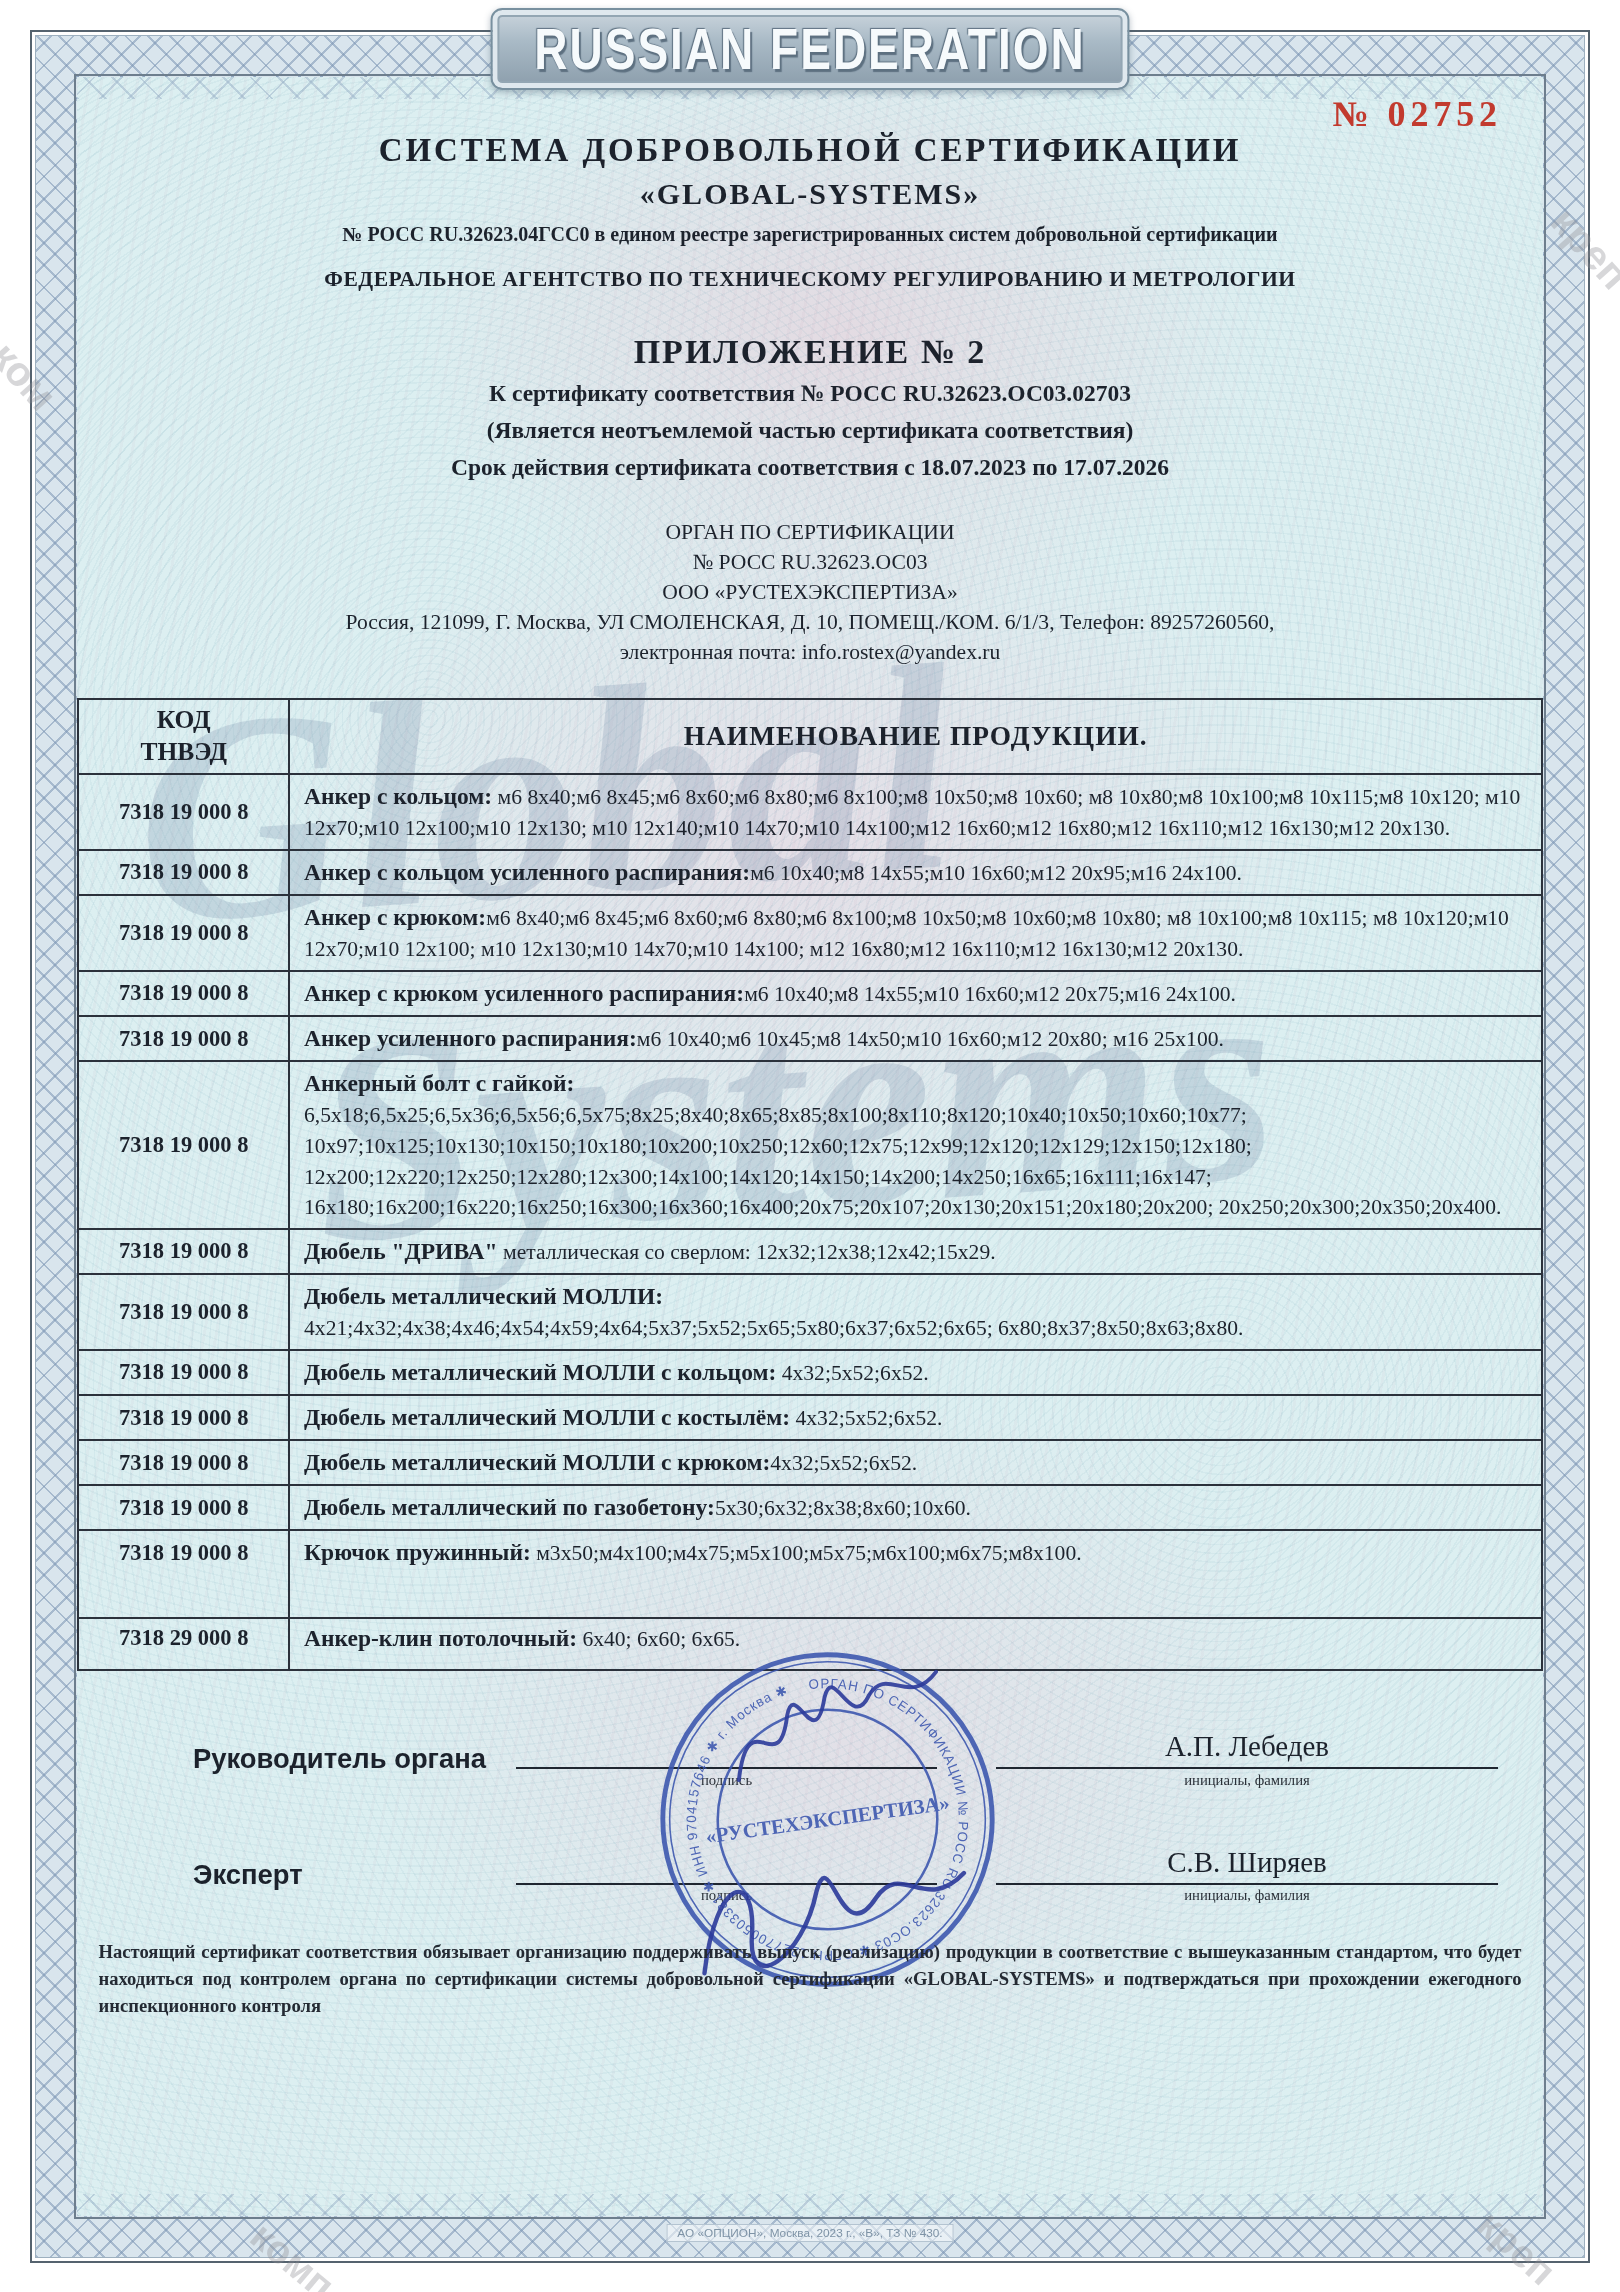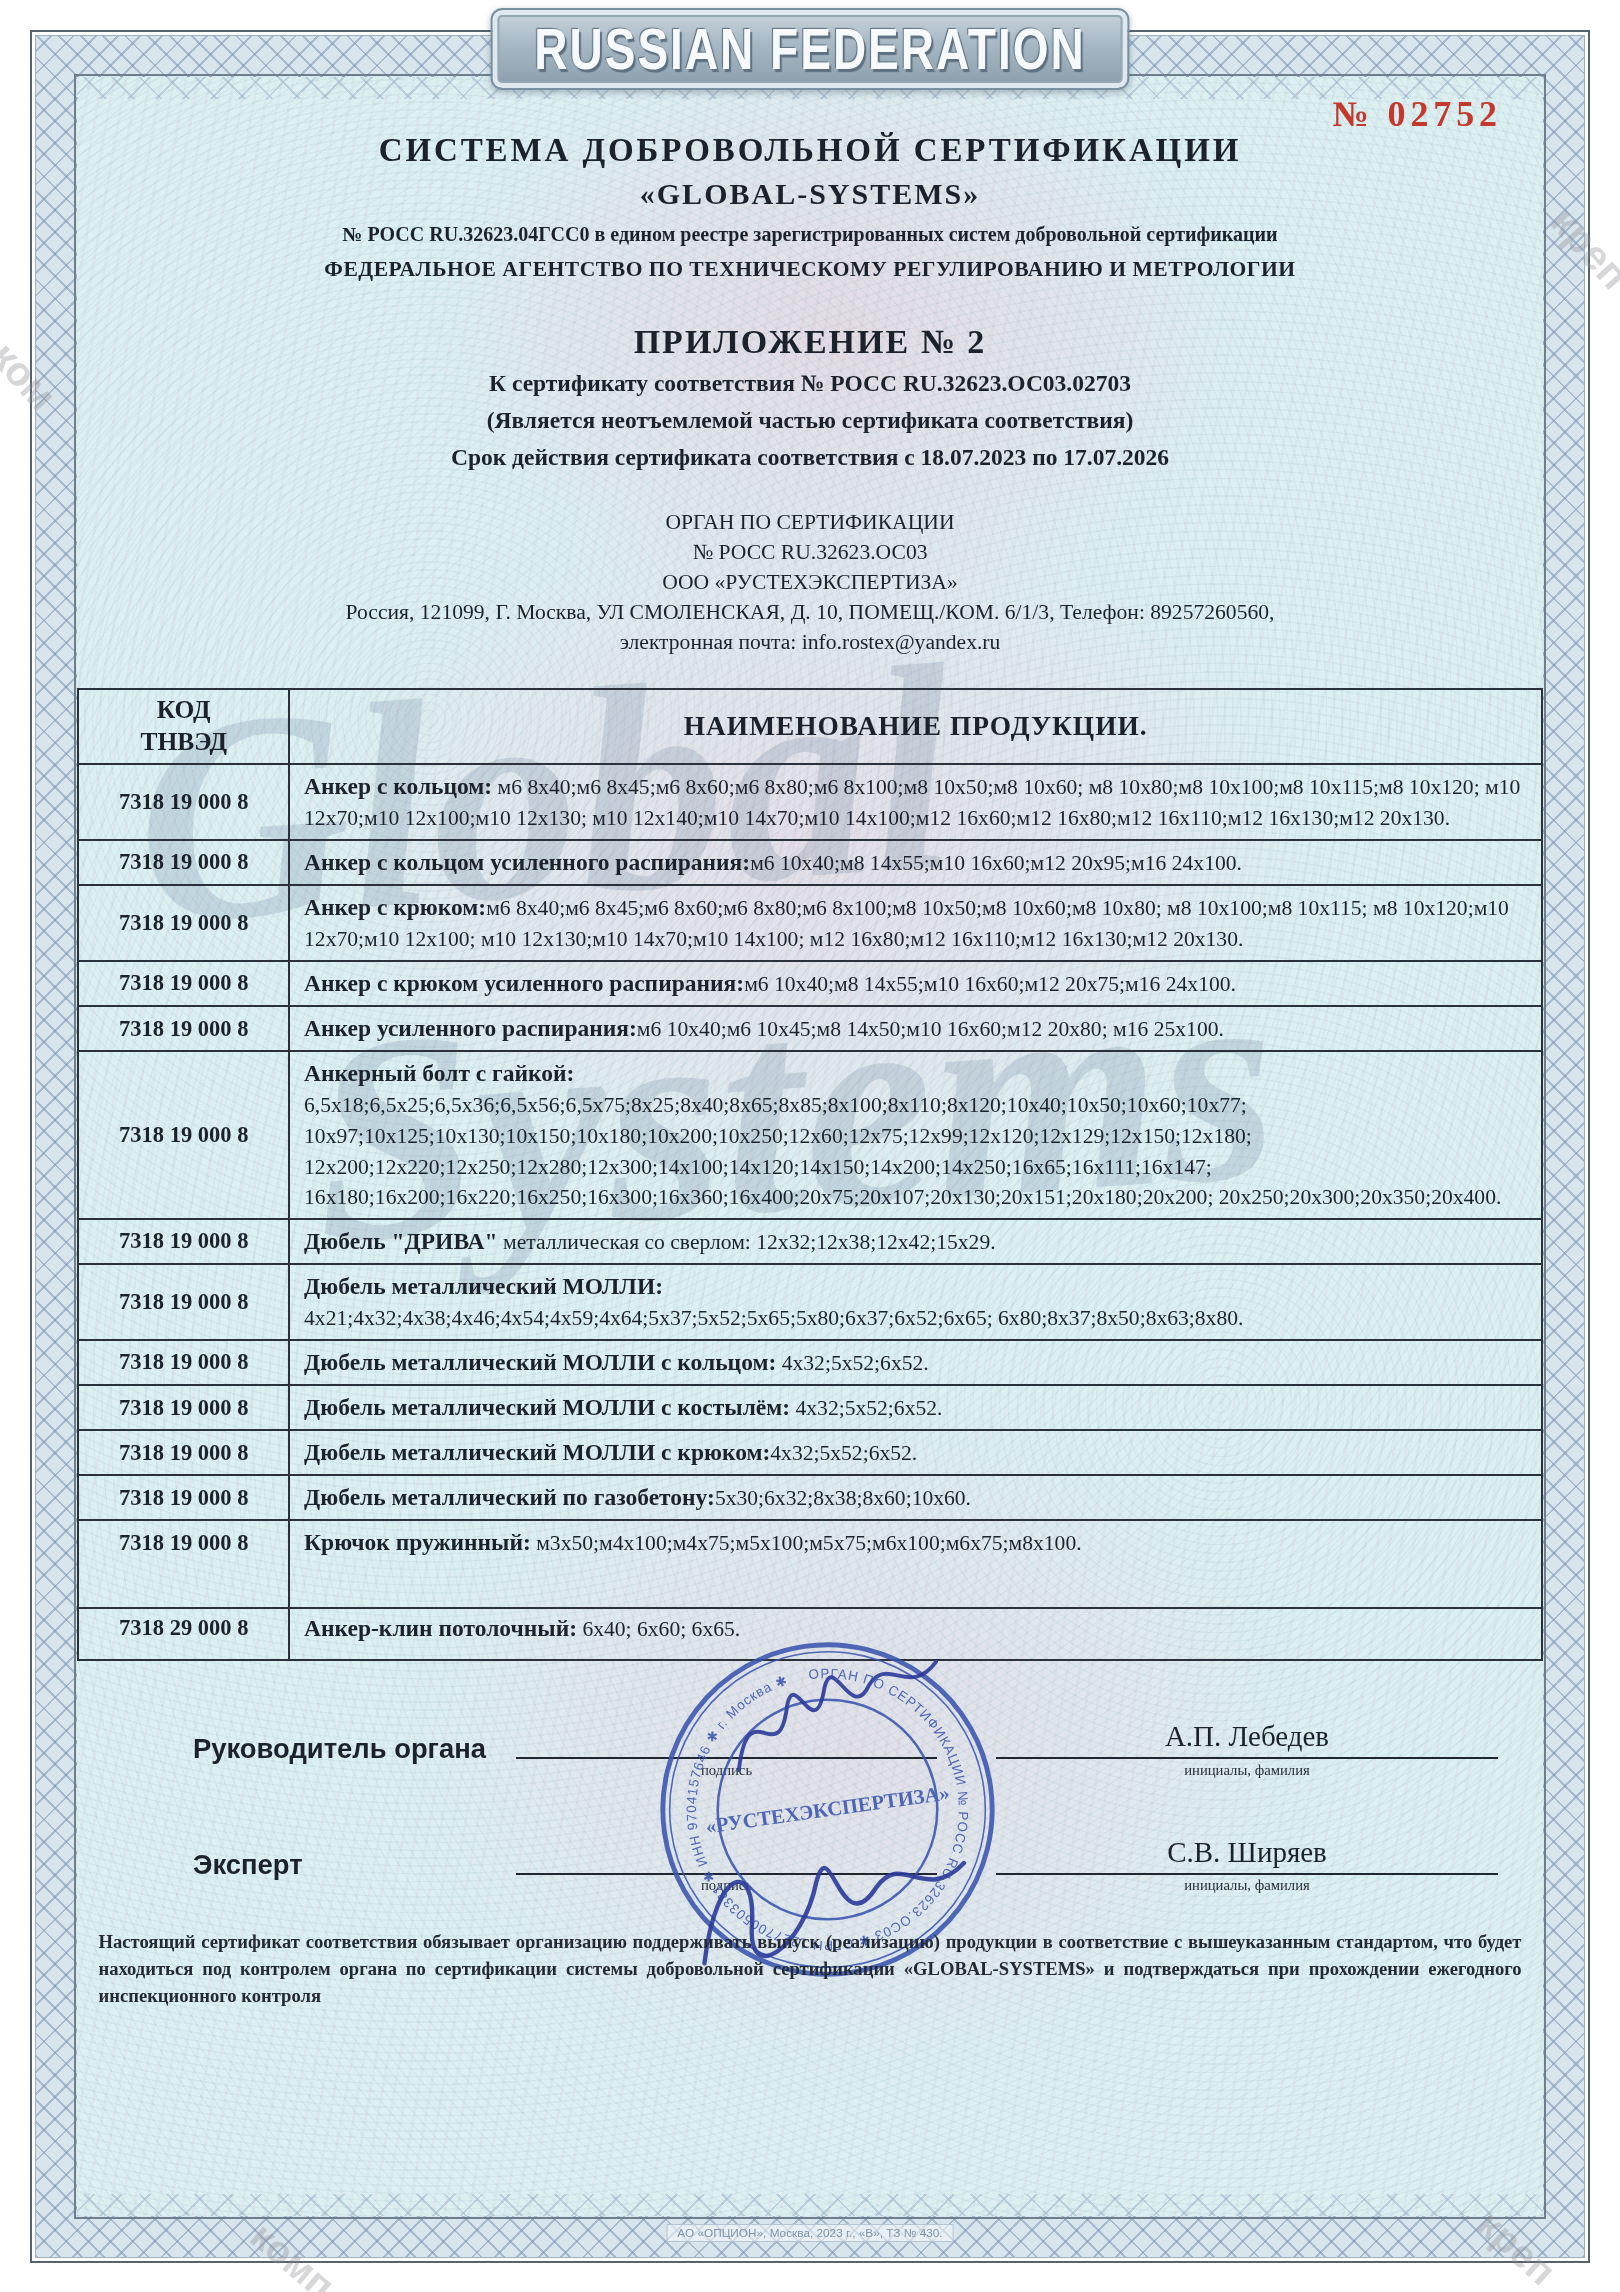--- a/index.html
+++ b/index.html
@@ -62,21 +62,21 @@
 
   
   .serial{position:absolute;top:15.7px;right:41px;color:#c23a2e;font-weight:bold;
           font-size:36px;letter-spacing:4.9px;z-index:3;}
 
   
   .flow{position:relative;z-index:2;padding-top:55px;text-align:center;}
   .h1{font-size:33px;font-weight:bold;letter-spacing:2.9px;}
   .h2{font-size:30px;font-weight:bold;letter-spacing:2px;margin-top:7.8px;}
   .sysreg{font-size:20px;font-weight:bold;margin-top:11.8px;}
-  .fedline{font-size:21.6px;font-weight:bold;margin-top:11px;letter-spacing:0.5px;}
+  .fedline{font-size:21.6px;font-weight:bold;margin-top:21px;letter-spacing:0.5px;}
   .app{font-size:34px;font-weight:bold;letter-spacing:2px;margin-top:41px;}
   .certline{font-size:23.5px;font-weight:bold;margin-top:9.8px;}
   .orgblock{margin-top:39px;font-size:21.6px;}
   .orgblock div{margin-top:4.9px;}
 
   
   table.products{width:100%;border-collapse:collapse;margin-top:33px;background:transparent;
           font-size:21.6px;line-height:1.42;z-index:2;position:relative;}
   table.products th, table.products td{border:2px solid #2b313b;padding:4.9px 13.7px;}
   th.code-h{width:182px;font-size:25.5px;line-height:1.25;font-weight:bold;padding:7.8px 3.9px;}

